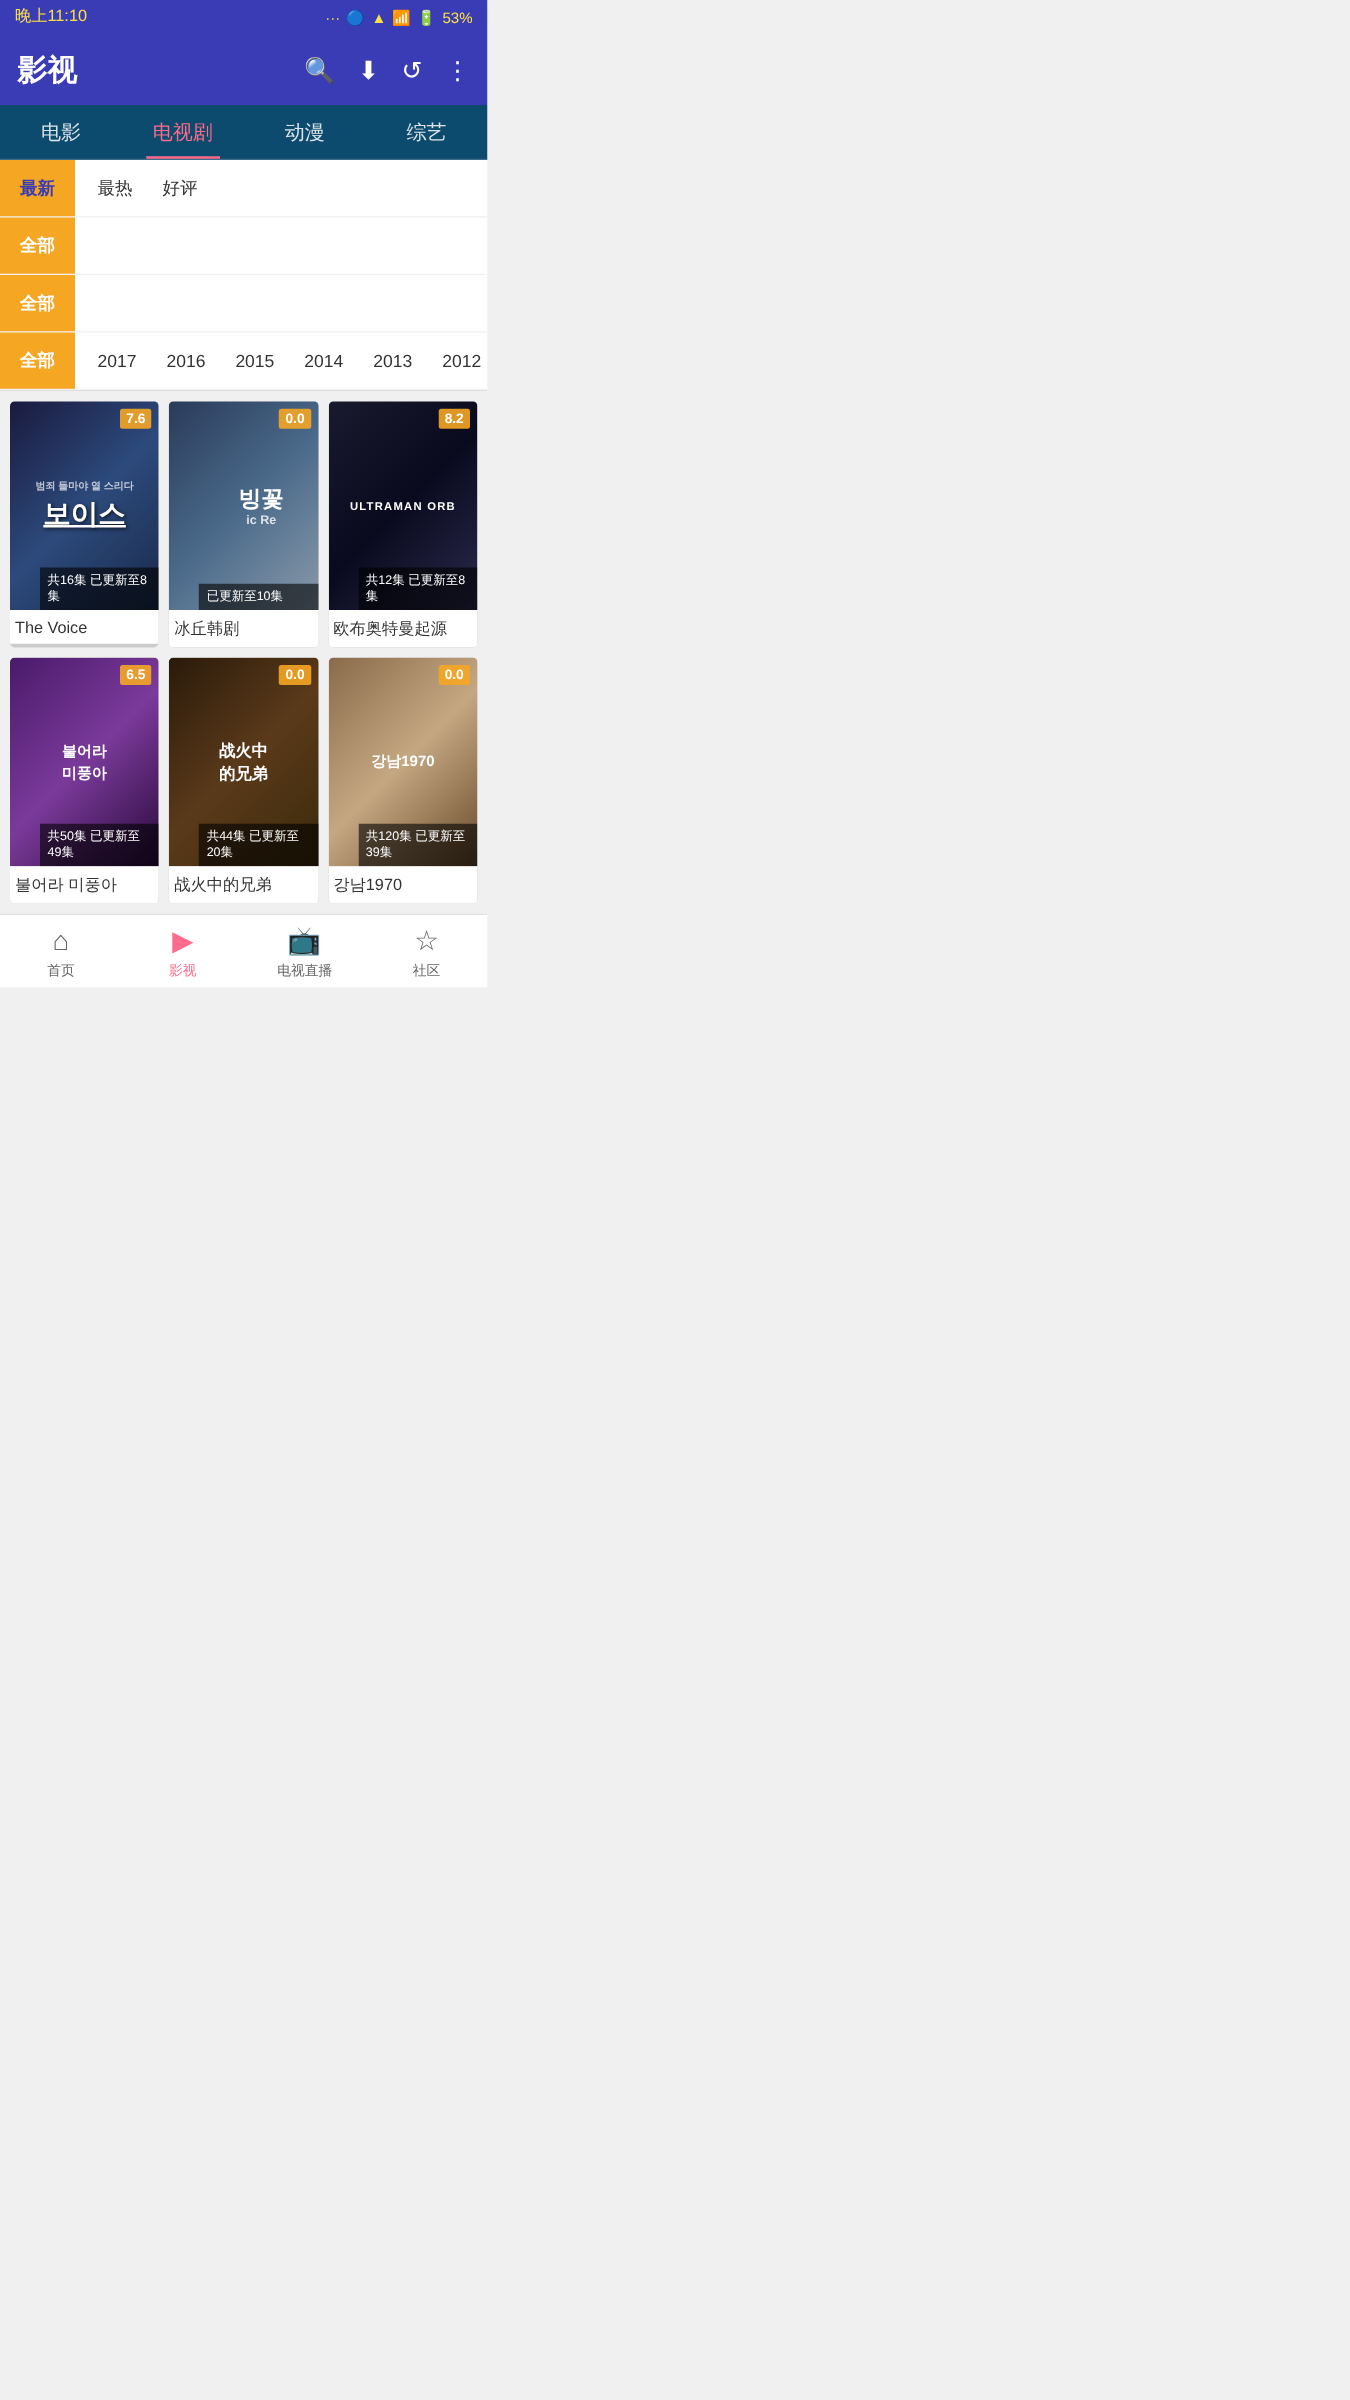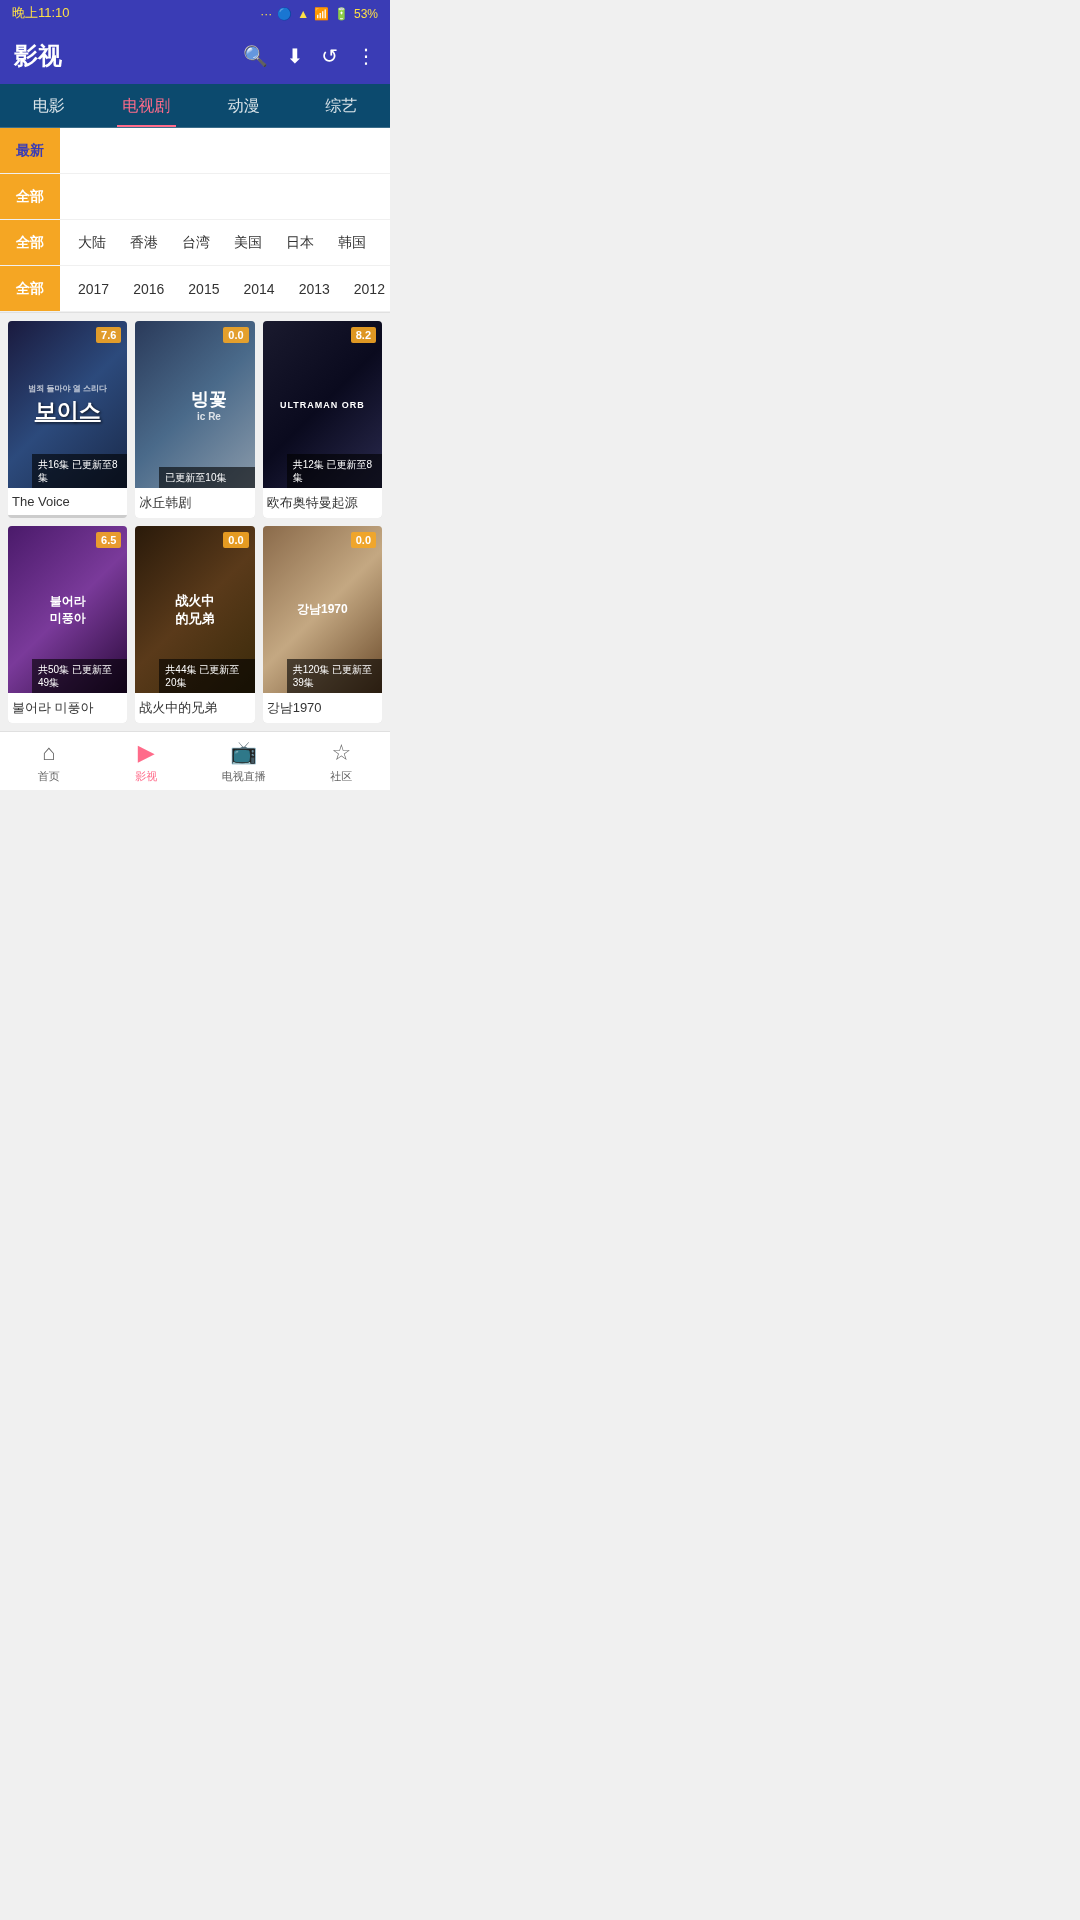--- a/index.html
+++ b/index.html
@@ -276,37 +276,32 @@
   <div class="tab-item">电影</div>
   <div class="tab-item active">电视剧</div>
   <div class="tab-item">动漫</div>
   <div class="tab-item">综艺</div>
 </div>
 
 <div class="filters">
 
   <div class="filter-row">
     <div class="filter-label new-label">最新</div>
+    <div class="filter-items">
+      <span class="filter-chip">最热</span>
+      <span class="filter-chip">好评</span>
+    </div>
   </div>
 
   <div class="filter-row">
     <div class="filter-label">全部</div>
   </div>
 
   <div class="filter-row">
     <div class="filter-label">全部</div>
-    <div class="filter-items">
-      <span class="filter-chip">大陆</span>
-      <span class="filter-chip">香港</span>
-      <span class="filter-chip">台湾</span>
-      <span class="filter-chip">美国</span>
-      <span class="filter-chip">日本</span>
-      <span class="filter-chip">韩国</span>
-      <span class="filter-chip">英</span>
-    </div>
   </div>
 
   <div class="filter-row">
     <div class="filter-label">全部</div>
     <div class="filter-items">
       <span class="filter-chip">2017</span>
       <span class="filter-chip">2016</span>
       <span class="filter-chip">2015</span>
       <span class="filter-chip">2014</span>
       <span class="filter-chip">2013</span>

